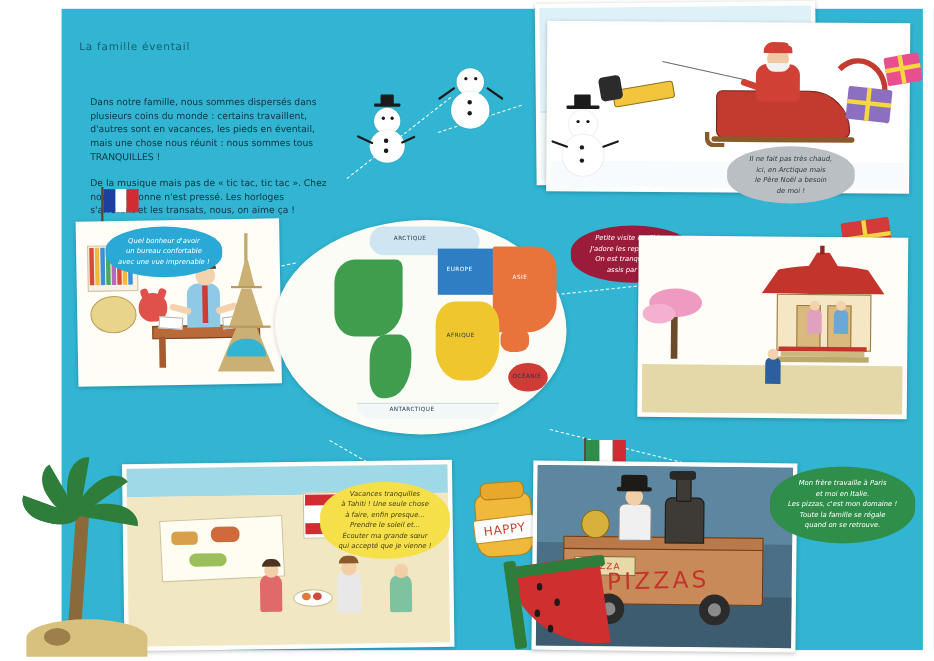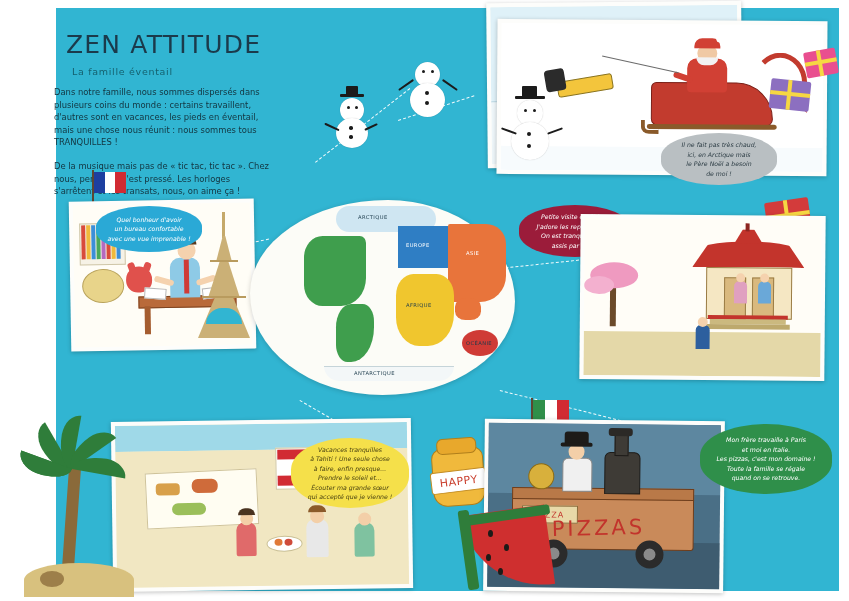--- a/index.html
+++ b/index.html
@@ -42,21 +42,21 @@
   }
   .subtitle {
     margin: 7px 0 0 6px;
     font-size: 9.5px;
     letter-spacing: 0.7px;
     color: #15616f;
     font-family: "DejaVu Sans", sans-serif;
   }
   .body-text {
     position: absolute;
-    left: 54px;
+    left: 82px;
     top: 86px;
     width: 215px;
     font-size: 8.4px;
     line-height: 12.6px;
     color: #13343f;
     font-family: "DejaVu Sans", sans-serif;
   }
   .body-text p { margin: 0 0 11px 0; }
 
   
@@ -174,21 +174,20 @@
   <div class="paper-edge edge-bottom"></div>
 
   <div class="dash" style="left:315px; top:162px; width:120px; transform:rotate(-38deg);"></div>
   <div class="dash" style="left:215px; top:250px; width:55px; transform:rotate(-12deg);"></div>
   <div class="dash" style="left:480px; top:270px; width:130px; transform:rotate(-6deg);"></div>
   <div class="dash" style="left:300px; top:400px; width:90px; transform:rotate(30deg);"></div>
   <div class="dash" style="left:500px; top:390px; width:150px; transform:rotate(14deg);"></div>
   <div class="dash" style="left:398px; top:120px; width:80px; transform:rotate(-18deg);"></div>
 
   <div class="title-block">
-    <h1 class="title">ZEN ATTITUDE</h1>
     <div class="subtitle">La famille éventail</div>
   </div>
   <div class="body-text">
     <p>Dans notre famille, nous sommes dispersés dans plusieurs coins du monde : certains travaillent, d'autres sont en vacances, les pieds en éventail, mais une chose nous réunit : nous sommes tous TRANQUILLES !</p>
     <p>De la musique mais pas de « tic tac, tic tac ». Chez nous, personne n'est pressé. Les horloges s'arrêtent et les transats, nous, on aime ça !</p>
   </div>
 
   <div class="card" style="left:487px; top:2px; width:255px; height:165px; transform:rotate(-0.6deg);">
     <div class="card-inner" style="background:#fdfdf8;">
 

